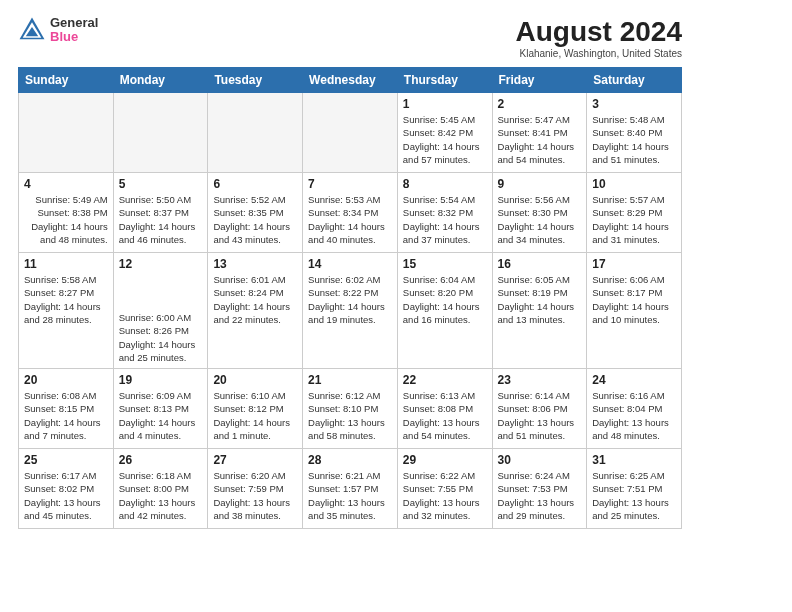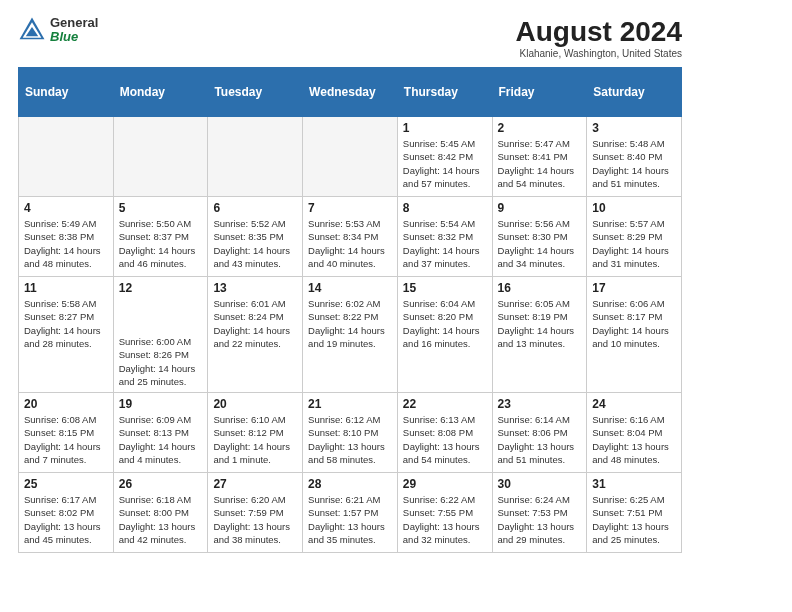--- a/index.html
+++ b/index.html
@@ -26,21 +26,21 @@
       gap: 4px;
     }
     .logo-text {
       display: flex;
       flex-direction: column;
       font-size: 13px;
       font-weight: bold;
       line-height: 1.1;
     }
     .logo-general { color: #333; }
-    .logo-blue { color: #15803d; font-style: italic; }
+    .logo-blue { color: #ec4899; }
     .logo-icon {
       width: 28px;
       height: 28px;
     }
     .title-block {
       text-align: right;
     }
     .main-title {
       font-size: 28px;
       font-weight: bold;
@@ -52,21 +52,21 @@
     }
     .calendar {
       width: 100%;
       border-collapse: collapse;
     }
     .calendar th {
       background: #2c6fad;
       color: #fff;
       font-size: 12px;
       font-weight: bold;
-      padding: 17px 6px;
+      padding: 5px 6px;
       text-align: left;
       border: 1px solid #2c6fad;
     }
     .calendar td {
       border: 1px solid #ccc;
       vertical-align: top;
       padding: 4px 5px;
       width: calc(100% / 7);
       font-size: 10px;
       color: #333;
@@ -147,21 +147,21 @@
             <span class="day-num">3</span>
             <div class="day-info" style="white-space: pre-line;">Sunrise: 5:48 AM
 Sunset: 8:40 PM
 Daylight: 14 hours
 and 51 minutes.</div>
           </td>
         </tr>
         <tr>
           <td>
             <span class="day-num">4</span>
-            <div class="day-info" style="white-space: pre-line;">Sunrise: 5:49 AM
+            <div class="day-info" style="white-space: pre-line; text-align: right;">Sunrise: 5:49 AM
 Sunset: 8:38 PM
 Daylight: 14 hours
 and 48 minutes.</div>
           </td>
           <td>
             <span class="day-num">5</span>
             <div class="day-info" style="white-space: pre-line;">Sunrise: 5:50 AM
 Sunset: 8:37 PM
 Daylight: 14 hours
 and 46 minutes.</div>

